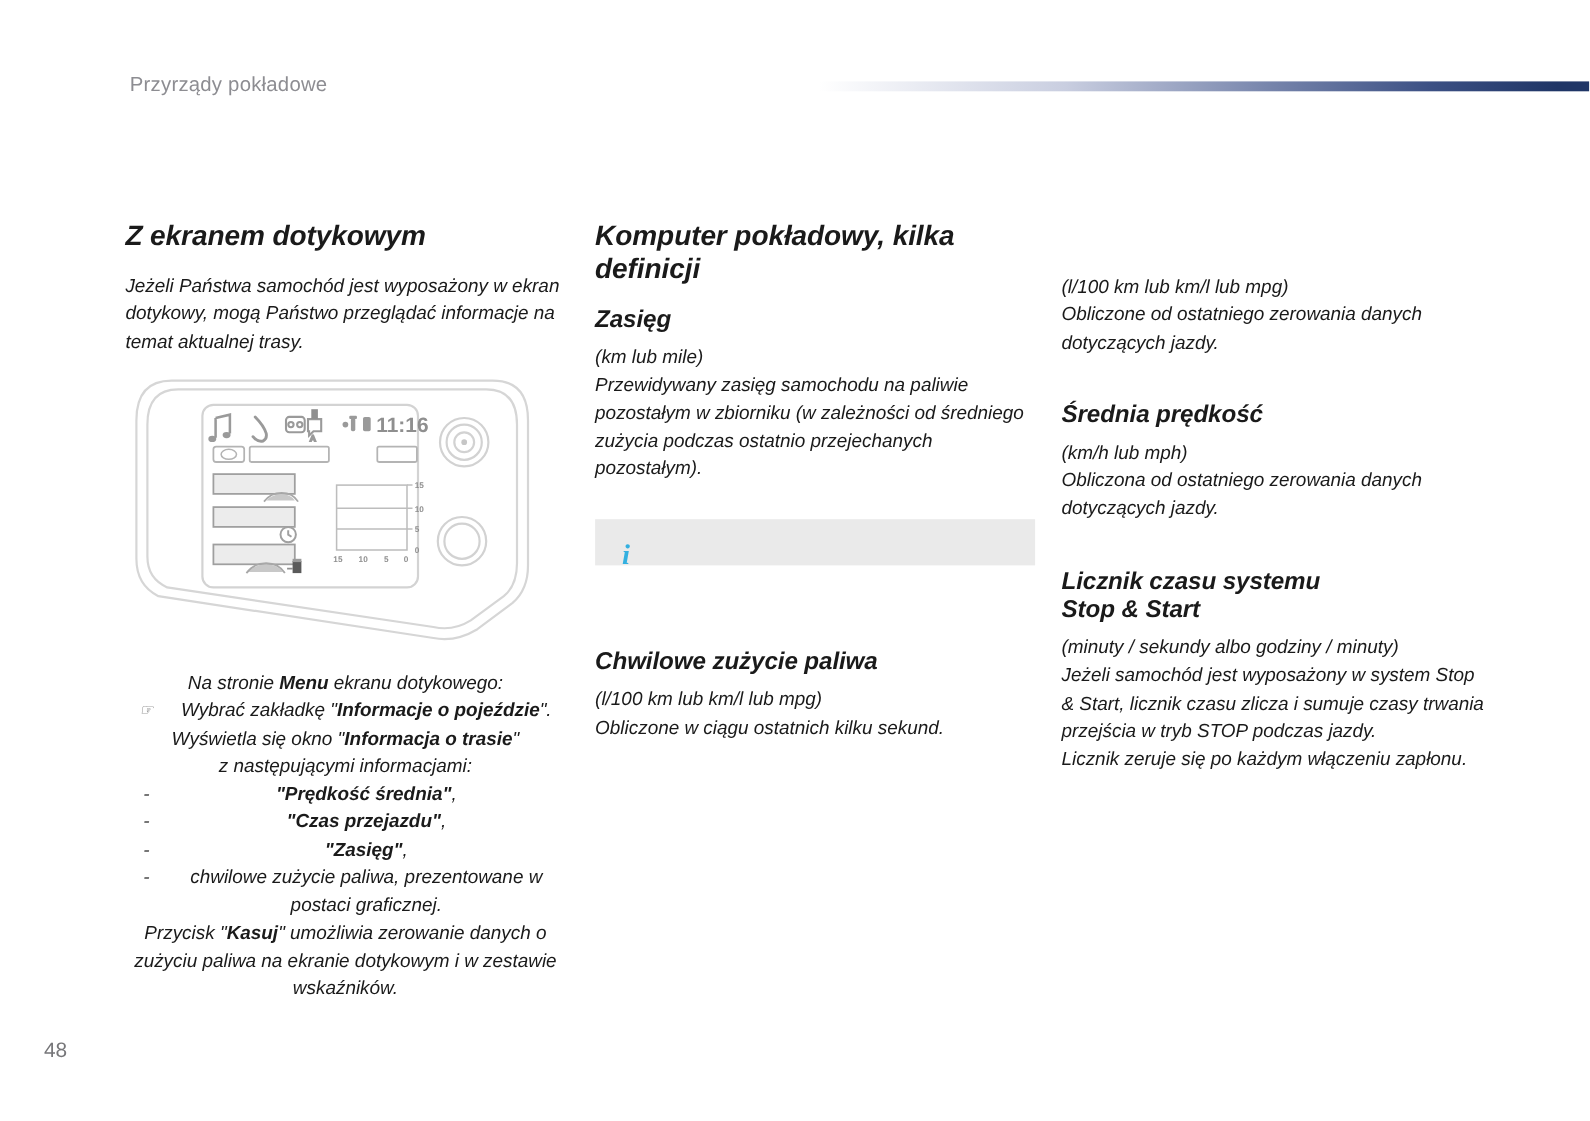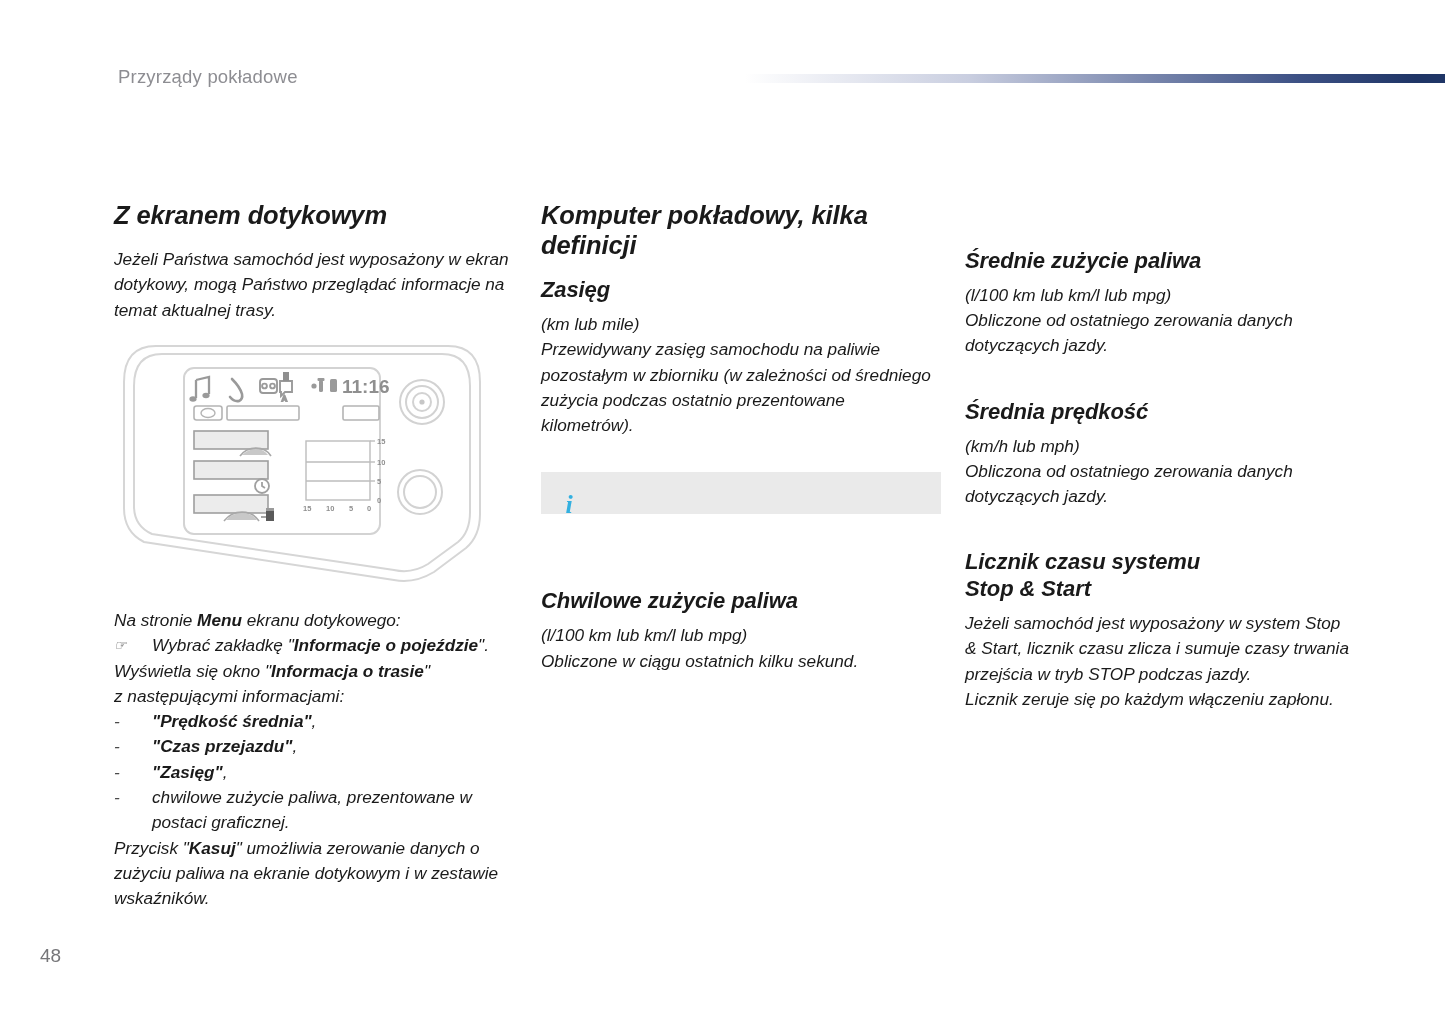--- a/index.html
+++ b/index.html
@@ -241,21 +241,21 @@
         <circle cx="308" cy="66" r="9"></circle>
         <circle cx="308" cy="66" r="2.6" fill="#c6c6c6" stroke="none"></circle>
       </g>
       <g fill="none" stroke="#d2d2d2" stroke-width="2">
         <circle cx="306" cy="156" r="22"></circle>
         <circle cx="306" cy="156" r="16"></circle>
       </g>
     </svg>
   </div>
 
-  <div class="col" id="col-left-lower" style="left:114px; top:608px; width:400px;">
+  <div class="col" id="col-left-lower" style="left:114px; top:608px; width:400px;text-align:center;">
 
     <p class="body"><span>Na stronie </span><b>Menu</b><span> ekranu dotykowego:</span></p>
 
     <div class="bullet-row">
       <span class="bullet-mark hand">☞</span>
       <span class="bullet-text"><span>Wybrać zakładkę "</span><b>Informacje o pojeździe</b><span>".</span></span>
     </div>
 
     <p class="body"><span>Wyświetla się okno "</span><b>Informacja o trasie</b><span>"</span></p>
     <p class="body">z następującymi informacjami:</p>
@@ -279,52 +279,52 @@
 
     <p class="body"><span>Przycisk "</span><b>Kasuj</b><span>" umożliwia zerowanie danych o zużyciu paliwa na ekranie dotykowym i w zestawie wskaźników.</span></p>
   </div>
 
   <div class="col" id="col-mid">
 
     <h1 class="big-title">Komputer pokładowy, kilka definicji</h1>
 
     <h2 class="sub-title">Zasięg</h2>
     <p class="body">(km lub mile)</p>
-    <p class="body">Przewidywany zasięg samochodu na paliwie pozostałym w zbiorniku (w zależności od średniego zużycia podczas ostatnio prezentowane kilometrów).</p>
+    <p class="body">Przewidywany zasięg samochodu na paliwie pozostałym w zbiorniku (w zależności od średniego zużycia podczas ostatnio przejechanych pozostałym).</p>
 
     <div class="sp-34"></div>
 
     <div id="info-box">
       <div id="info-icon">i</div>
     </div>
 
     <div class="sp-28"></div>
 
 
     <div class="sp-46"></div>
 
     <h2 class="sub-title">Chwilowe zużycie paliwa</h2>
     <p class="body">(l/100 km lub km/l lub mpg)</p>
     <p class="body">Obliczone w ciągu ostatnich kilku sekund.</p>
   </div>
 
   <div class="col" id="col-right" style="top:248px;">
 
-    <h2 class="sub-title">Średnie zużycie paliwa</h2>
     <p class="body">(l/100 km lub km/l lub mpg)</p>
     <p class="body">Obliczone od ostatniego zerowania danych dotyczących jazdy.</p>
 
     <div class="sp-40"></div>
 
     <h2 class="sub-title">Średnia prędkość</h2>
     <p class="body">(km/h lub mph)</p>
     <p class="body">Obliczona od ostatniego zerowania danych dotyczących jazdy.</p>
 
     <div class="sp-40"></div>
 
     <h2 class="sub-title"><span>Licznik czasu systemu</span><br><span>Stop &amp; Start</span></h2>
+    <p class="body">(minuty / sekundy albo godziny / minuty)</p>
     <p class="body">Jeżeli samochód jest wyposażony w system Stop &amp; Start, licznik czasu zlicza i sumuje czasy trwania przejścia w tryb STOP podczas jazdy.</p>
     <p class="body">Licznik zeruje się po każdym włączeniu zapłonu.</p>
   </div>
 
   <div id="page-number">48</div>
 
 </div>
 
 </body></html>

